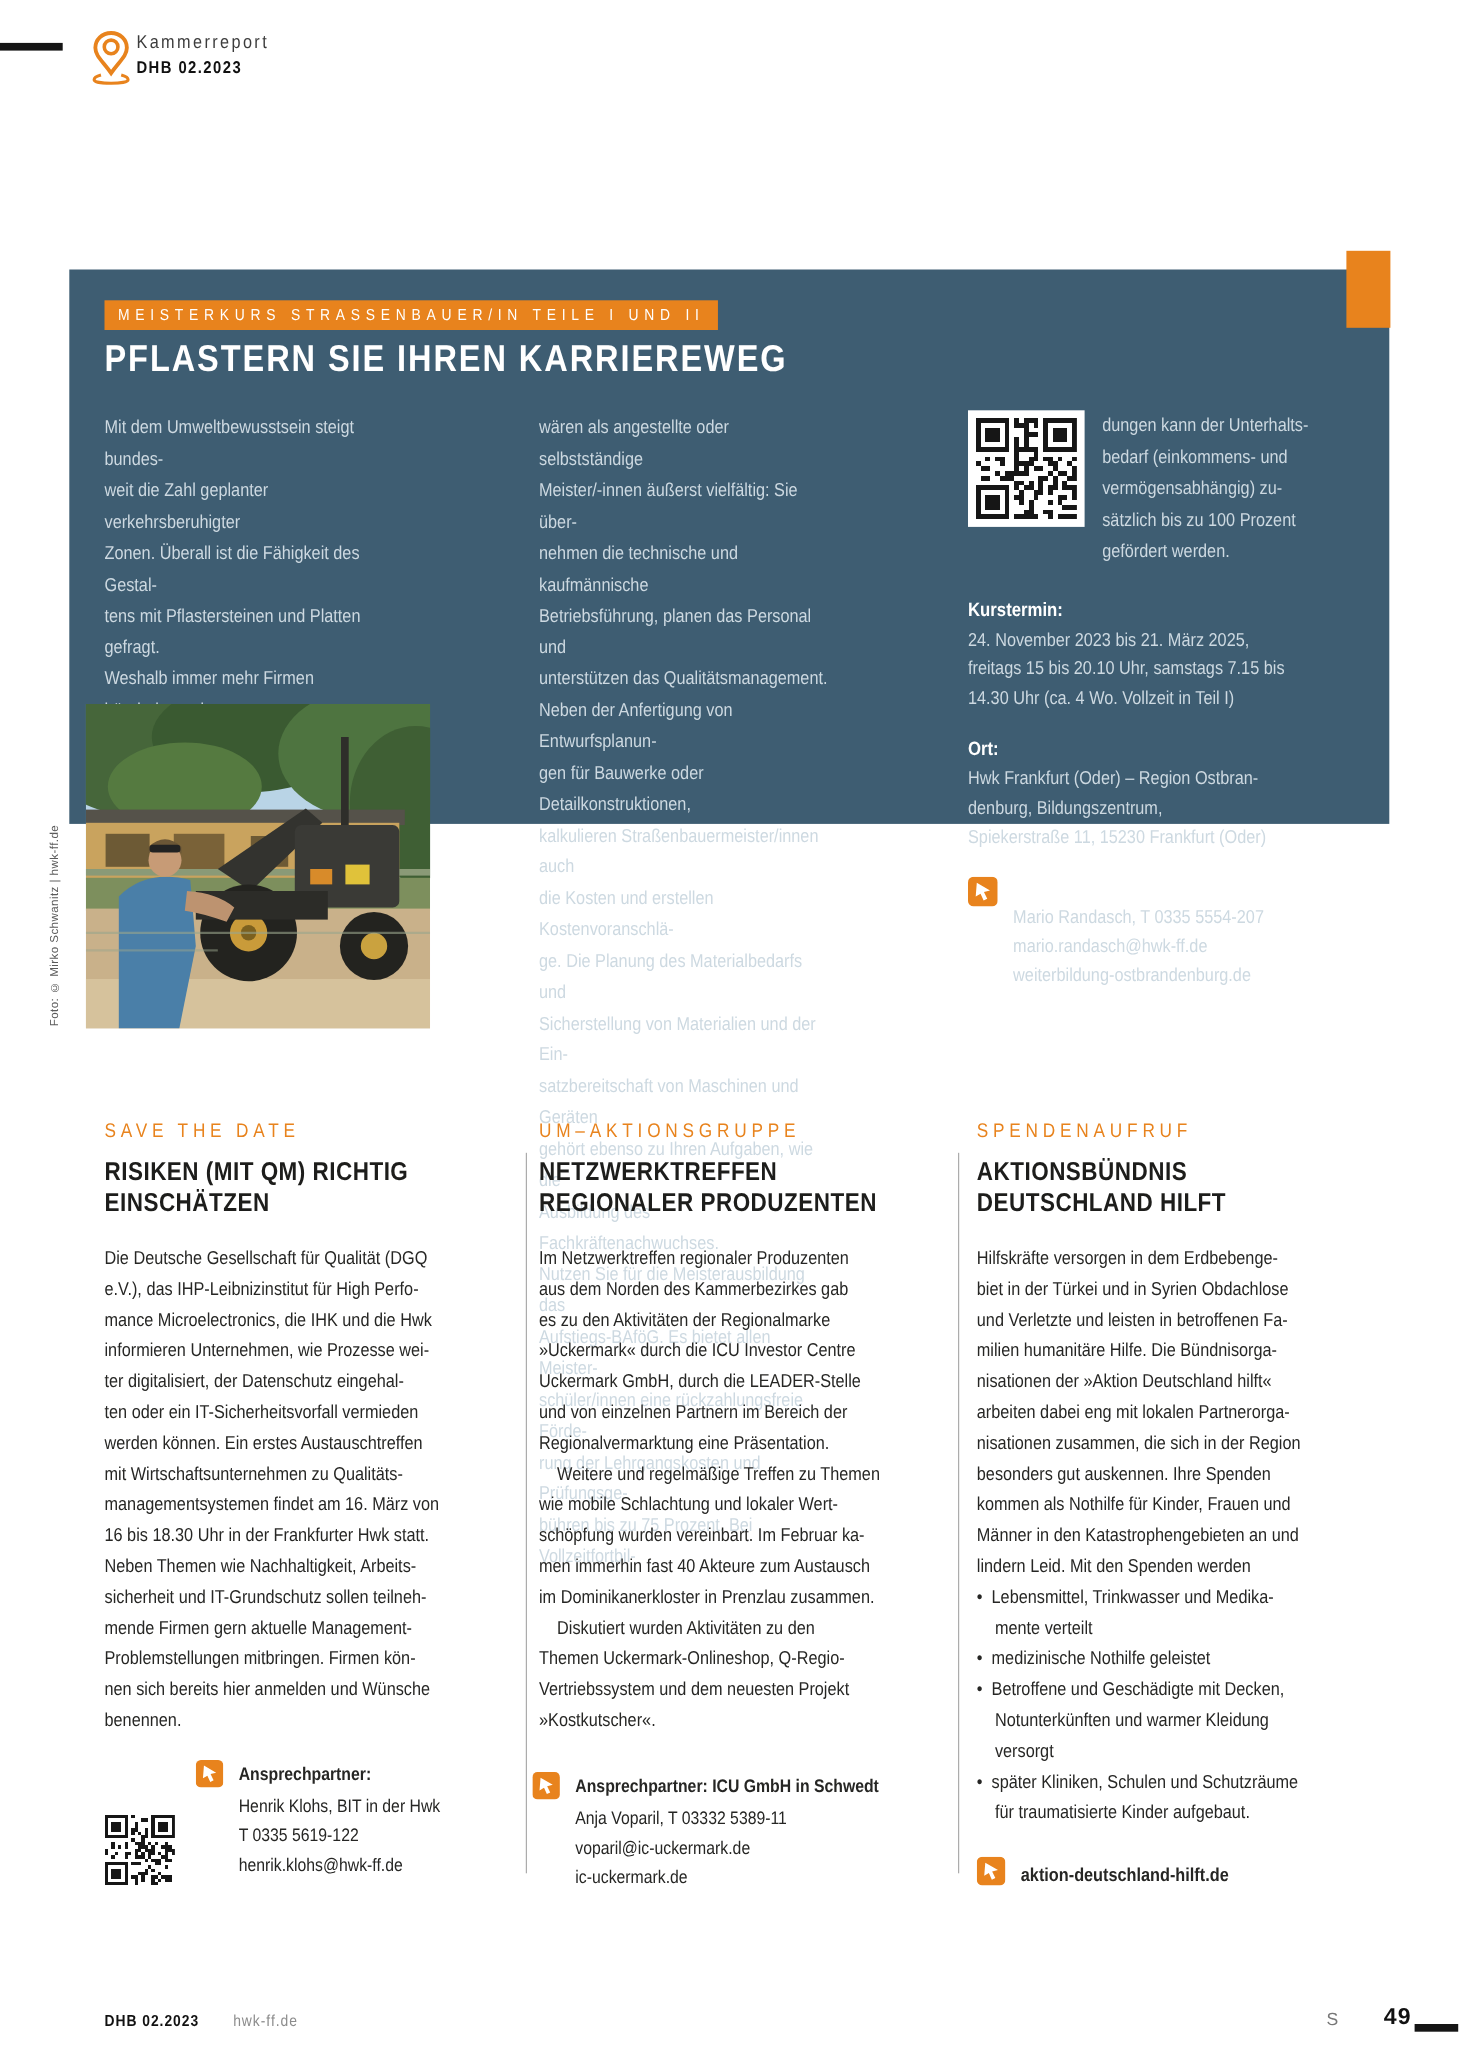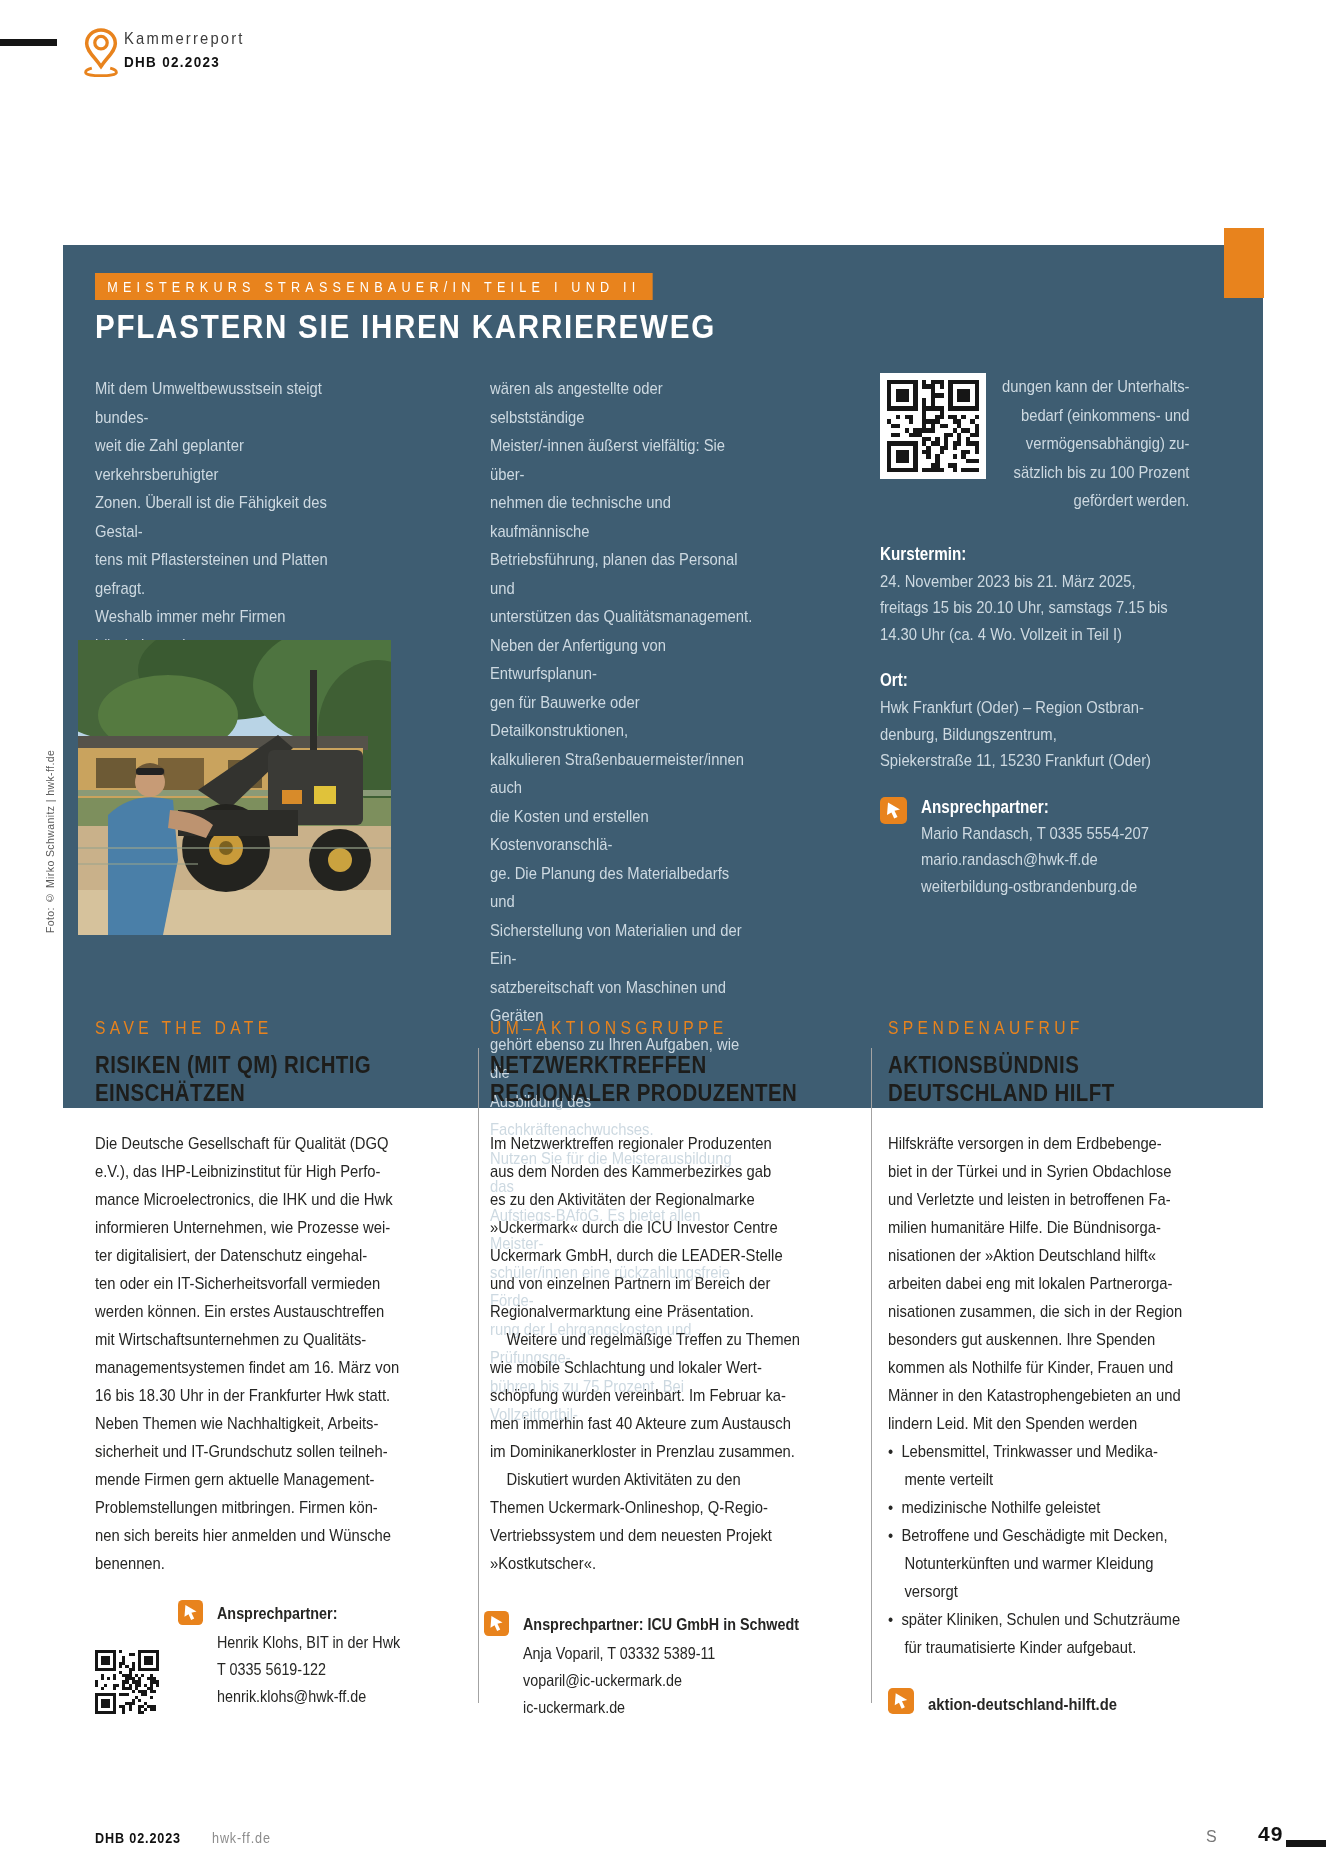--- a/index.html
+++ b/index.html
@@ -46,21 +46,21 @@
   <div class="abs" style="left:82px;top:27px;width:38px;height:50px;">
     <svg width="38" height="50" viewBox="0 0 28 37">
       <path d="M14 2.2 C7.8 2.2 3.4 6.9 3.4 12.2 C3.4 17.8 8.6 21.4 14 29.2 C19.4 21.4 24.6 17.8 24.6 12.2 C24.6 6.9 20.2 2.2 14 2.2 Z" fill="none" stroke="#e8831d" stroke-width="2.6"></path>
       <circle cx="14" cy="11.6" r="4.6" fill="none" stroke="#e8831d" stroke-width="2.4"></circle>
       <path d="M7.2 30.5 C4.2 31.3 2.6 32.5 2.6 33.6 C2.6 35.2 7.7 36.1 14 36.1 C20.3 36.1 25.4 35.2 25.4 33.6 C25.4 32.5 23.8 31.3 20.8 30.5" fill="none" stroke="#e8831d" stroke-width="2.1"></path>
     </svg>
   </div>
   <div class="abs mast-label cx" style="left:124px;top:29px;">Kammerreport</div>
   <div class="abs mast-issue cx" style="left:124px;top:53px;">DHB 02.2023</div>
 
-  <div class="abs panel" style="left:63px;top:245px;width:1200px;height:863px;">
+  <div class="abs panel" style="left:63px;top:245px;width:1200px;height:504px;">
     <div class="abs kicker-pill cx" style="left:32px;top:28px;">MEISTERKURS STRASSENBAUER/IN TEILE I UND II</div>
     <div class="abs feature-title cx" style="left:32px;top:62px;">PFLASTERN SIE IHREN KARRIEREWEG</div>
 
     <div class="abs ptext cx" style="left:32px;top:130px;width:300px;">Mit dem Umweltbewusstsein steigt bundes-
 weit die Zahl geplanter verkehrsberuhigter
 Zonen. Überall ist die Fähigkeit des Gestal-
 tens mit Pflastersteinen und Platten gefragt.
 Weshalb immer mehr Firmen händeringend
 nach Straßenbaumeistern/innen suchen.
 Gesellinnen und Gesellen bieten sich damit
@@ -119,21 +119,21 @@
 satzbereitschaft von Maschinen und Geräten
 gehört ebenso zu Ihren Aufgaben, wie die
 Ausbildung des Fachkräftenachwuchses.
 Nutzen Sie für die Meisterausbildung das
 Aufstiegs-BAföG. Es bietet allen Meister-
 schüler/innen eine rückzahlungsfreie Förde-
 rung der Lehrgangskosten und Prüfungsge-
 bühren bis zu 75 Prozent. Bei Vollzeitfortbil-</div>
 
     <div class="abs" style="left:817px;top:128px;width:366px;">
-      <div style="display:flex;gap:16px;text-align:right;">
+      <div style="display:flex;gap:16px;">
         <div class="qr-frame qr" style="width:106px;height:106px;flex:none;"><svg width="100%" height="100%" viewBox="0 0 21 21" shape-rendering="crispEdges" preserveAspectRatio="none">
               <rect x="8" y="0" width="1" height="1" fill="#161616"></rect>
               <rect x="10" y="0" width="1" height="1" fill="#161616"></rect>
               <rect x="11" y="0" width="1" height="1" fill="#161616"></rect>
               <rect x="12" y="0" width="1" height="1" fill="#161616"></rect>
               <rect x="8" y="1" width="1" height="1" fill="#161616"></rect>
               <rect x="9" y="1" width="1" height="1" fill="#161616"></rect>
               <rect x="10" y="1" width="1" height="1" fill="#161616"></rect>
               <rect x="12" y="1" width="1" height="1" fill="#161616"></rect>
               <rect x="10" y="2" width="1" height="1" fill="#161616"></rect>

